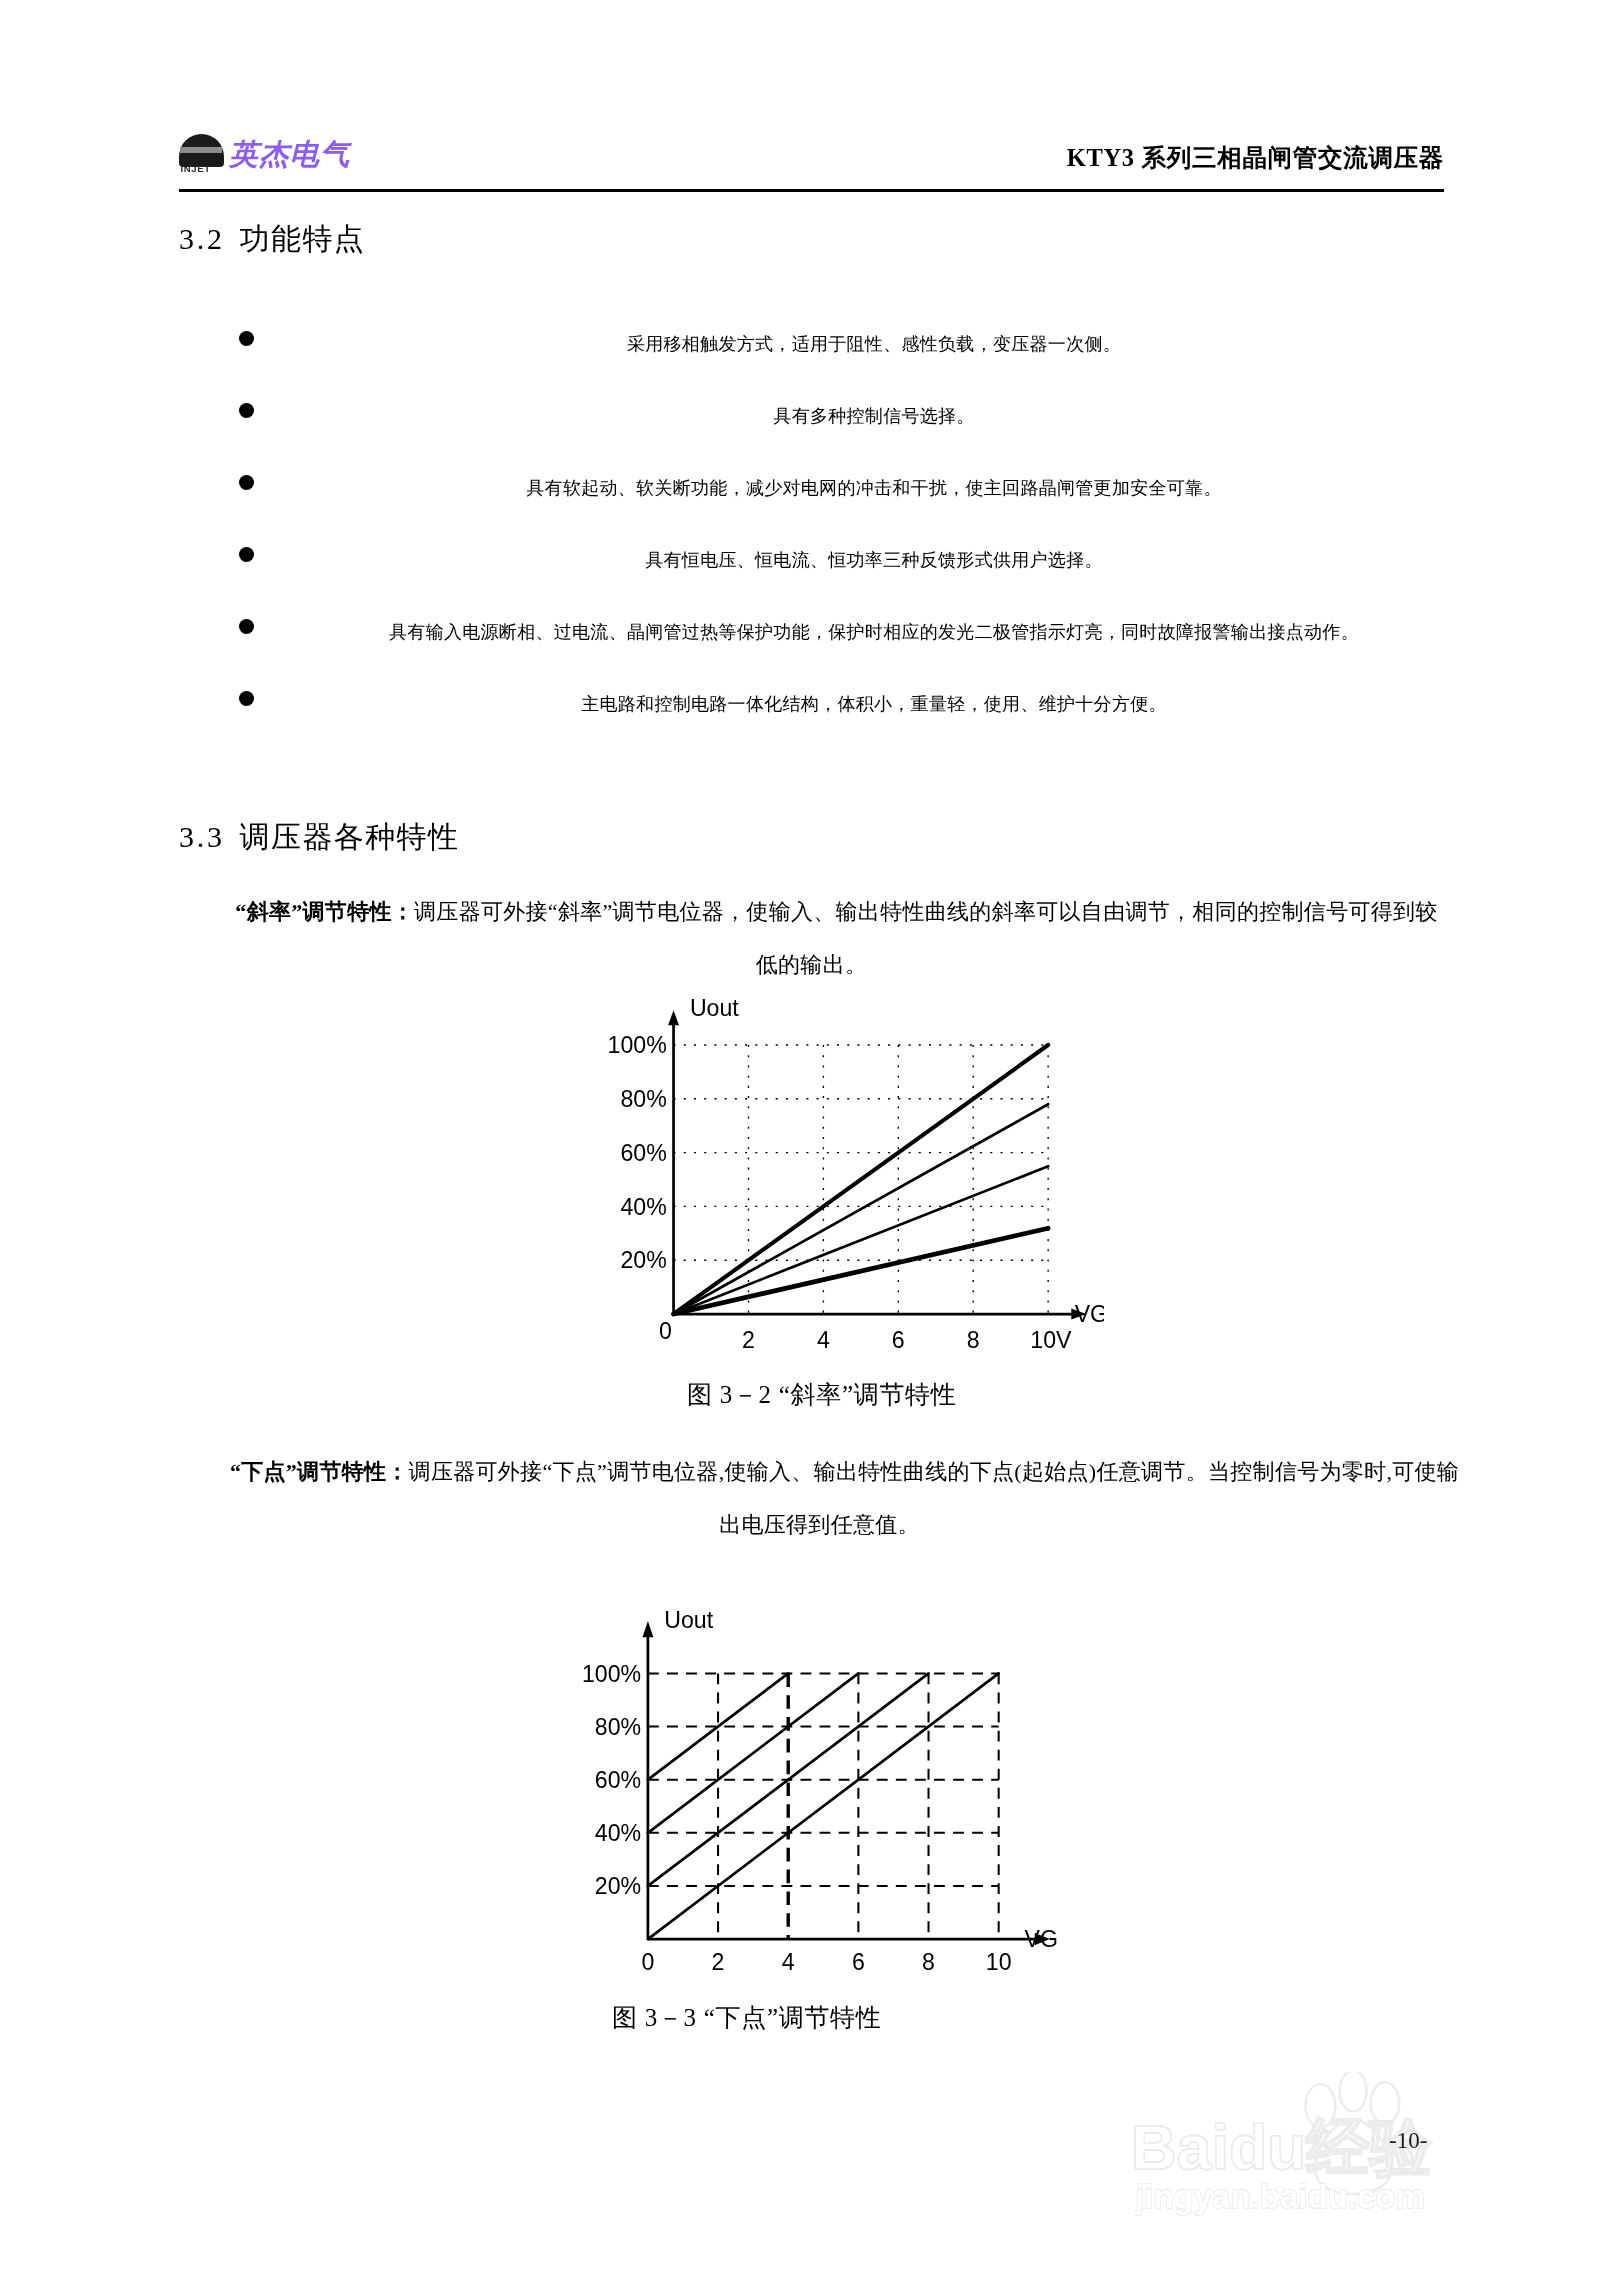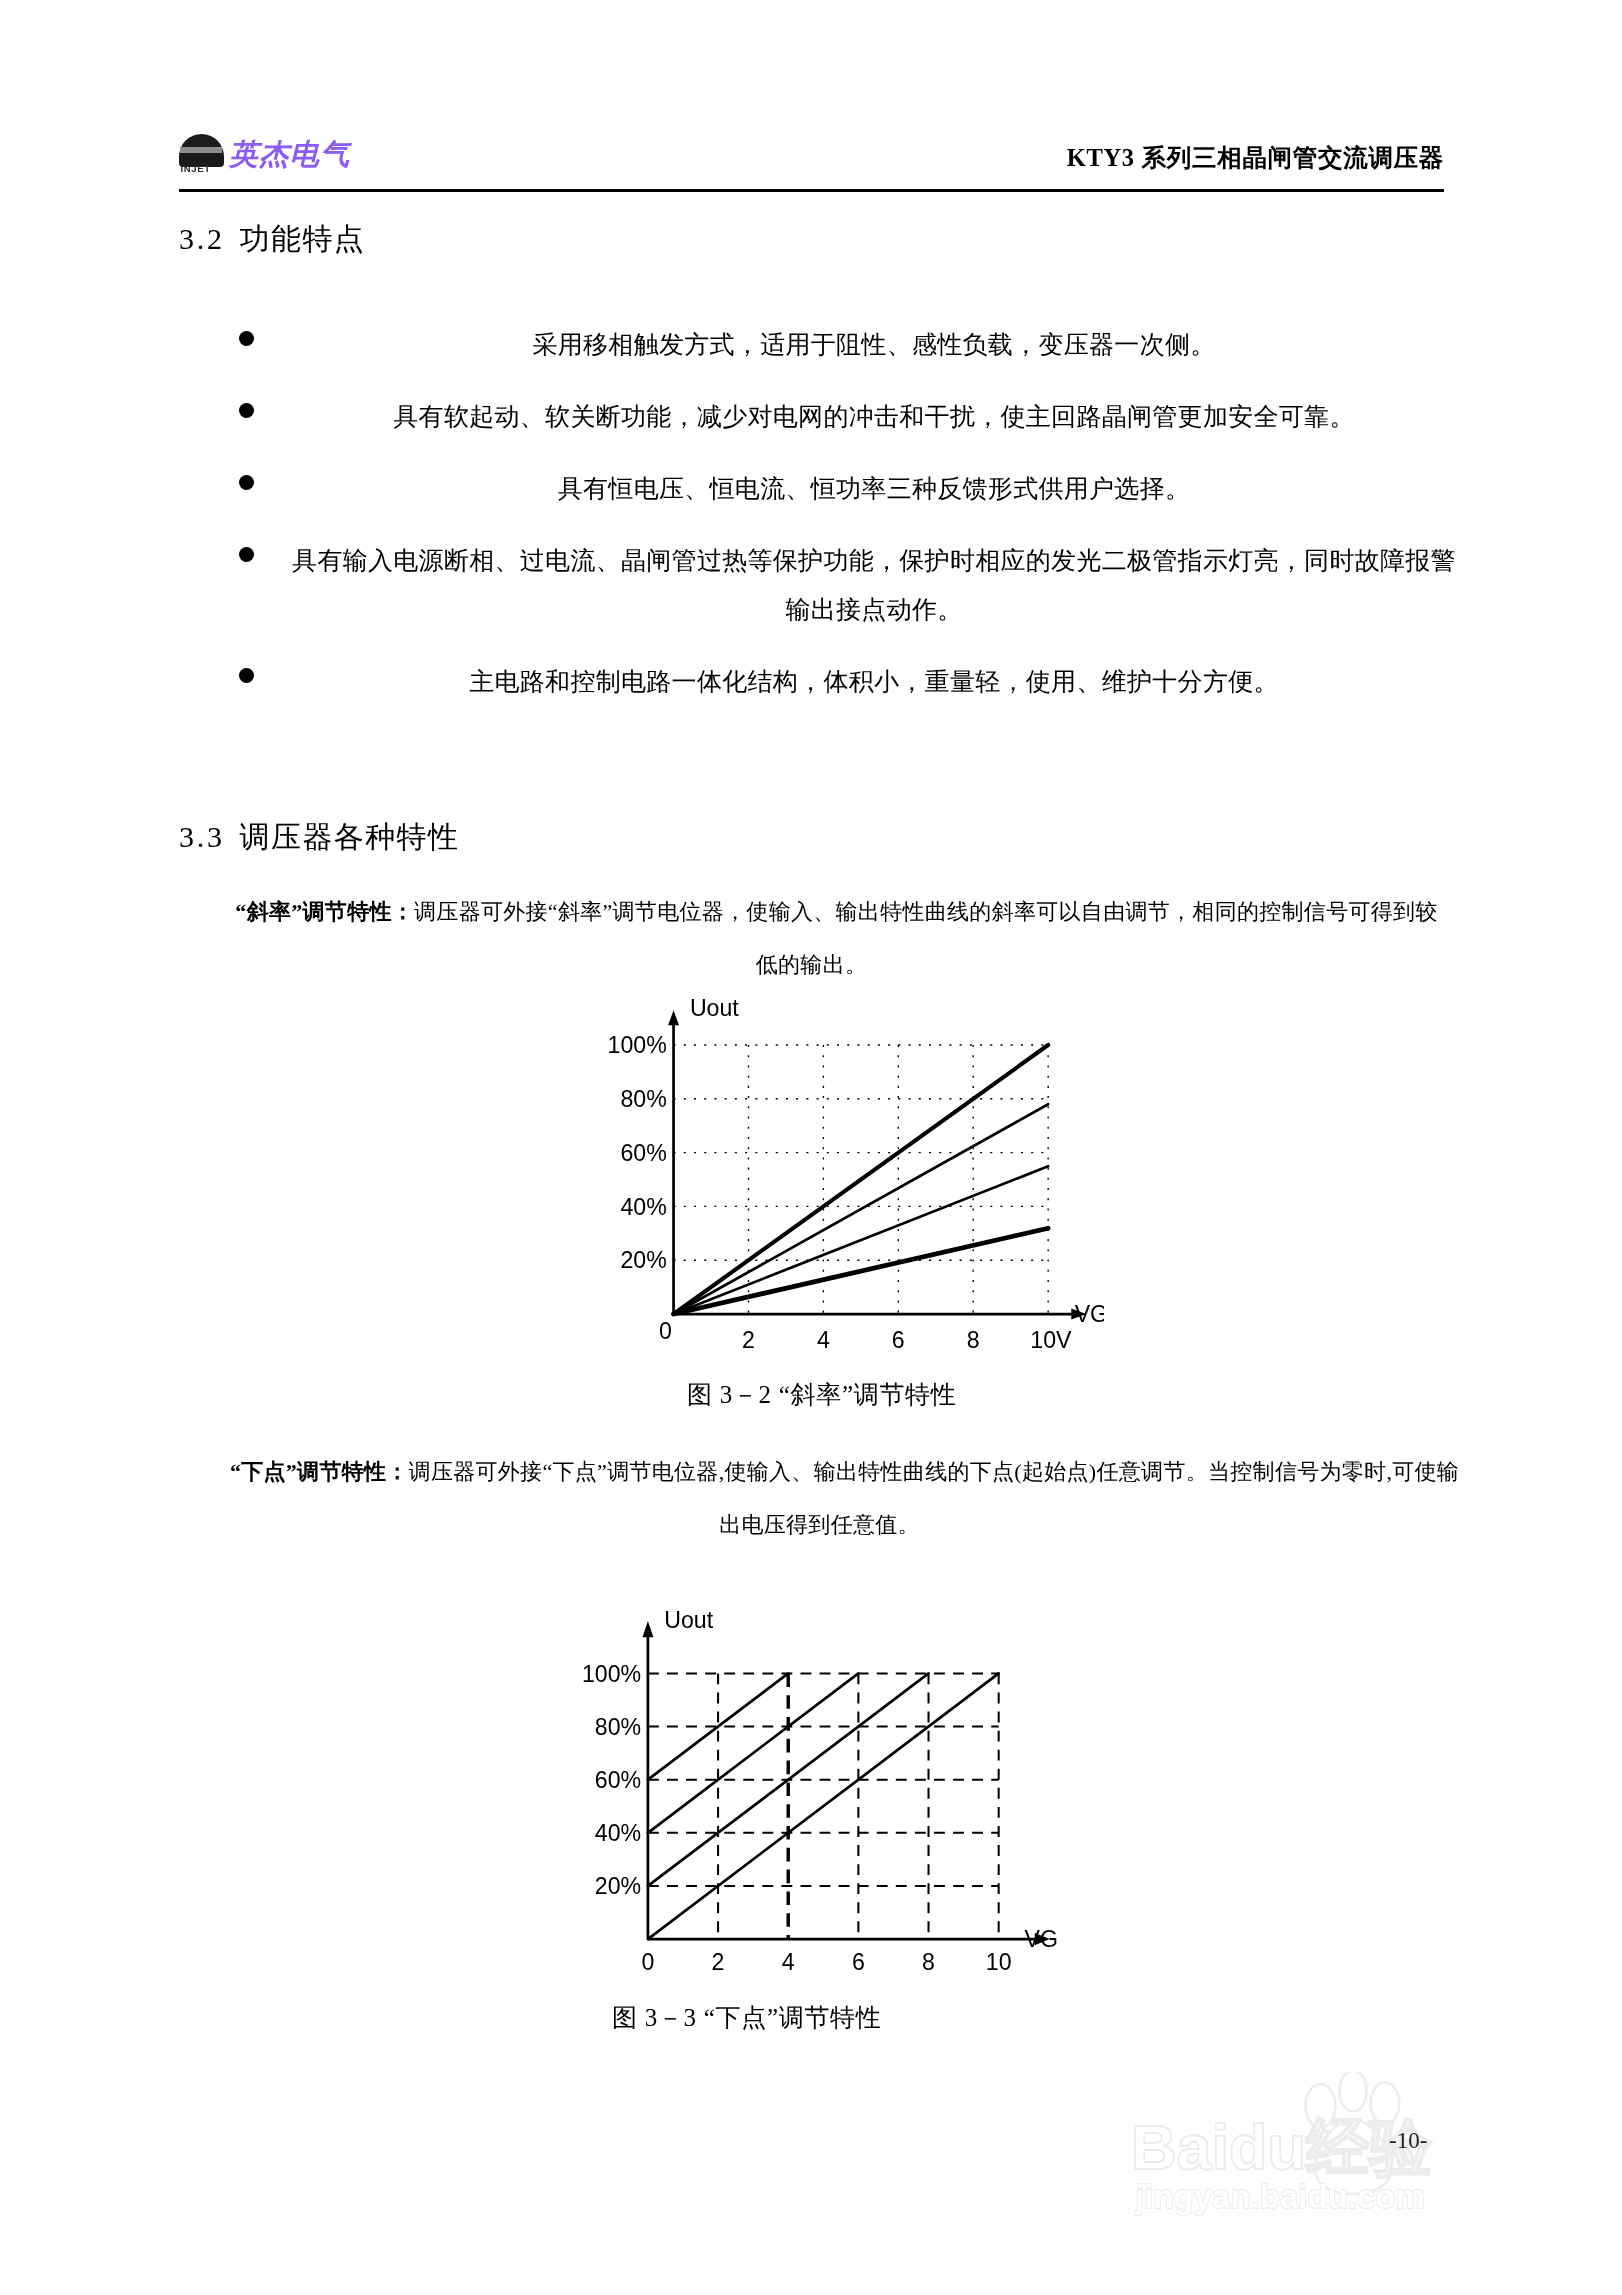--- a/index.html
+++ b/index.html
@@ -125,21 +125,21 @@
     width: 15px;
     height: 15px;
     border-radius: 50%;
     background: #000000;
     margin-top: 11px;
   }
   .bullet-text {
     flex: 1 1 auto;
     margin-left: 35px;
     font-family: "Liberation Serif", "DejaVu Serif", serif;
-    font-size: 25px;
+    font-size: 18px;
     line-height: 49px;
     letter-spacing: 0.3px;
   }
   
   .para {
     position: absolute;
     font-family: "Liberation Serif", "DejaVu Serif", serif;
     font-size: 22px;
     line-height: 53px;
     letter-spacing: 0.3px;
@@ -227,20 +227,24 @@
   <div class="header-rule"></div>
 
   <div class="h2" style="left:179px; top:219px;">
     <span class="num">3.2</span><span class="txt">功能特点</span>
   </div>
 
   <div class="bullets">
     <div class="bullet-row">
       <div class="bullet-dot"></div>
       <div class="bullet-text">采用移相触发方式，适用于阻性、感性负载，变压器一次侧。</div>
+    </div>
+    <div class="bullet-row">
+      <div class="bullet-dot"></div>
+      <div class="bullet-text">具有多种控制信号选择。</div>
     </div>
     <div class="bullet-row">
       <div class="bullet-dot"></div>
       <div class="bullet-text">具有软起动、软关断功能，减少对电网的冲击和干扰，使主回路晶闸管更加安全可靠。</div>
     </div>
     <div class="bullet-row">
       <div class="bullet-dot"></div>
       <div class="bullet-text">具有恒电压、恒电流、恒功率三种反馈形式供用户选择。</div>
     </div>
     <div class="bullet-row">

